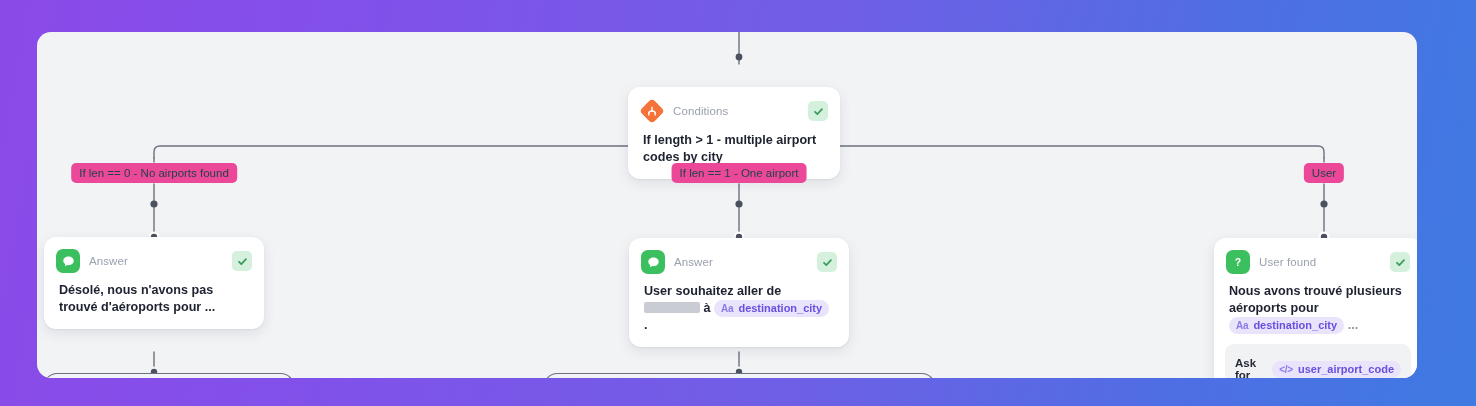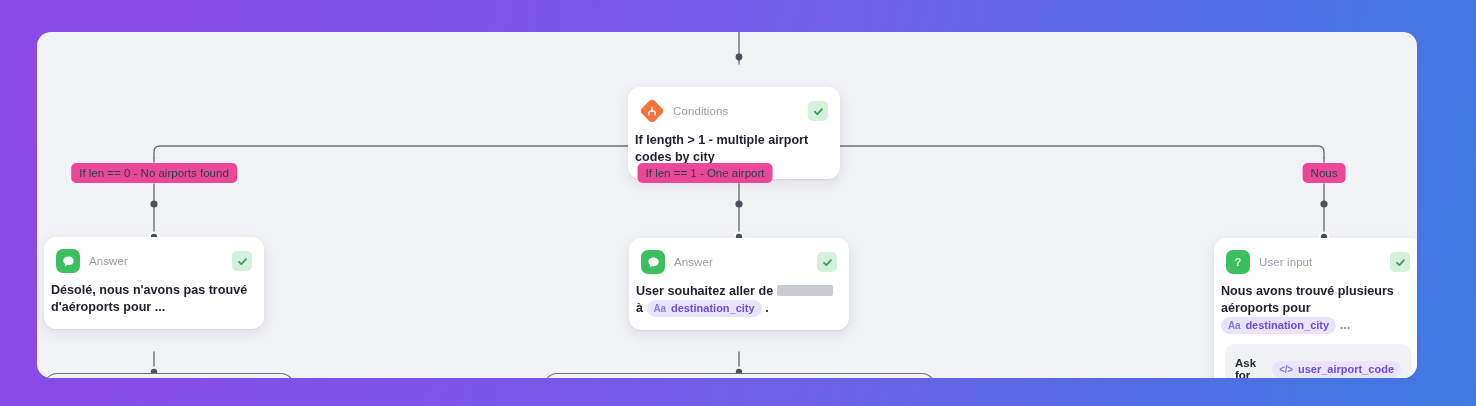--- a/index.html
+++ b/index.html
@@ -98,21 +98,21 @@
     width: 20px;
     height: 20px;
     border-radius: 5px;
     background: #d5f0dc;
     display: flex;
     align-items: center;
     justify-content: center;
     flex: 0 0 auto;
   }
   .node-body {
-    padding: 9px 13px 13px 7px;
+    padding: 9px 13px 13px 15px;
     font-size: 12.6px;
     line-height: 17px;
     color: #1d2230;
     font-weight: 600;
   }
 
   
   .chip {
     display: inline-flex;
     align-items: center;
@@ -255,22 +255,22 @@
         <span class="node-check">
           <svg width="11" height="11" viewBox="0 0 12 12" fill="none" stroke="#3a9d5d" stroke-width="1.9" stroke-linecap="round" stroke-linejoin="round">
             <path d="M2.2 6.3 L4.7 8.8 L9.8 3.4"></path>
           </svg>
         </span>
       </div>
       <div class="node-body">If length &gt; 1 - multiple airport codes by city</div>
     </div>
 
     <div class="pill" style="left:117px; top:131px;">If len == 0 - No airports found</div>
-    <div class="pill" style="left:668px; top:131px;">If len == 1 - One airport</div>
-    <div class="pill" style="left:1287px; top:131px;">Nous</div>
+    <div class="pill" style="left:702px; top:131px;">If len == 1 - One airport</div>
+    <div class="pill" style="left:1287px; top:131px;">User</div>
 
     <div class="node" style="left:7px; top:205px; width:220px;">
       <div class="node-head">
         <span class="node-icon green">
           <svg width="13" height="13" viewBox="0 0 14 14" fill="#ffffff">
             <path d="M7 1.6c-3.1 0-5.6 2-5.6 4.6 0 1.5.9 2.9 2.2 3.7l-.5 2.2 2.5-1.3c.45.1.92.15 1.4.15 3.1 0 5.6-2 5.6-4.75S10.1 1.6 7 1.6z"></path>
           </svg>
         </span>
         <span class="node-title">Answer</span>
         <span class="node-check">
@@ -308,21 +308,21 @@
       </div>
     </div>
 
     <div class="node" style="left:1177px; top:206px; width:208px;">
       <div class="node-head">
         <span class="node-icon green">
           <svg width="14" height="14" viewBox="0 0 14 14">
             <text x="7" y="10.6" text-anchor="middle" font-family="Liberation Sans, sans-serif" font-size="10.5" font-weight="700" fill="#ffffff">?</text>
           </svg>
         </span>
-        <span class="node-title">User input</span>
+        <span class="node-title">User found</span>
         <span class="node-check">
           <svg width="11" height="11" viewBox="0 0 12 12" fill="none" stroke="#3a9d5d" stroke-width="1.9" stroke-linecap="round" stroke-linejoin="round">
             <path d="M2.2 6.3 L4.7 8.8 L9.8 3.4"></path>
           </svg>
         </span>
       </div>
       <div class="node-body" style="padding-bottom:8px;">
         <span>Nous avons trouvé plusieurs aéroports pour</span>
         <span class="chip">
           <span class="ck">Aa</span>

